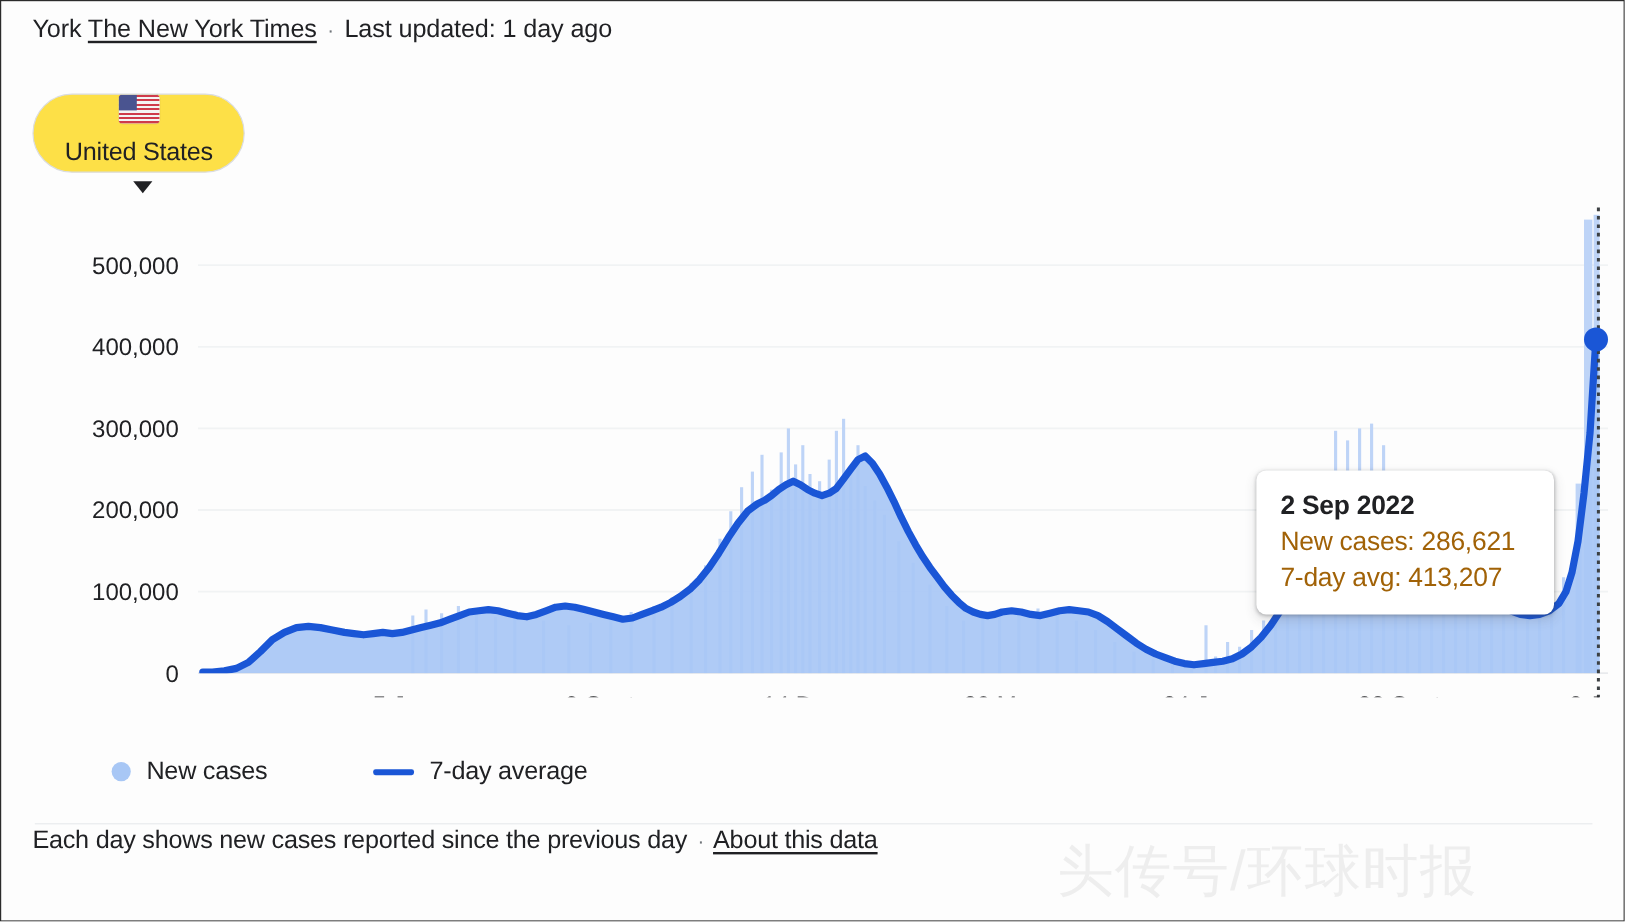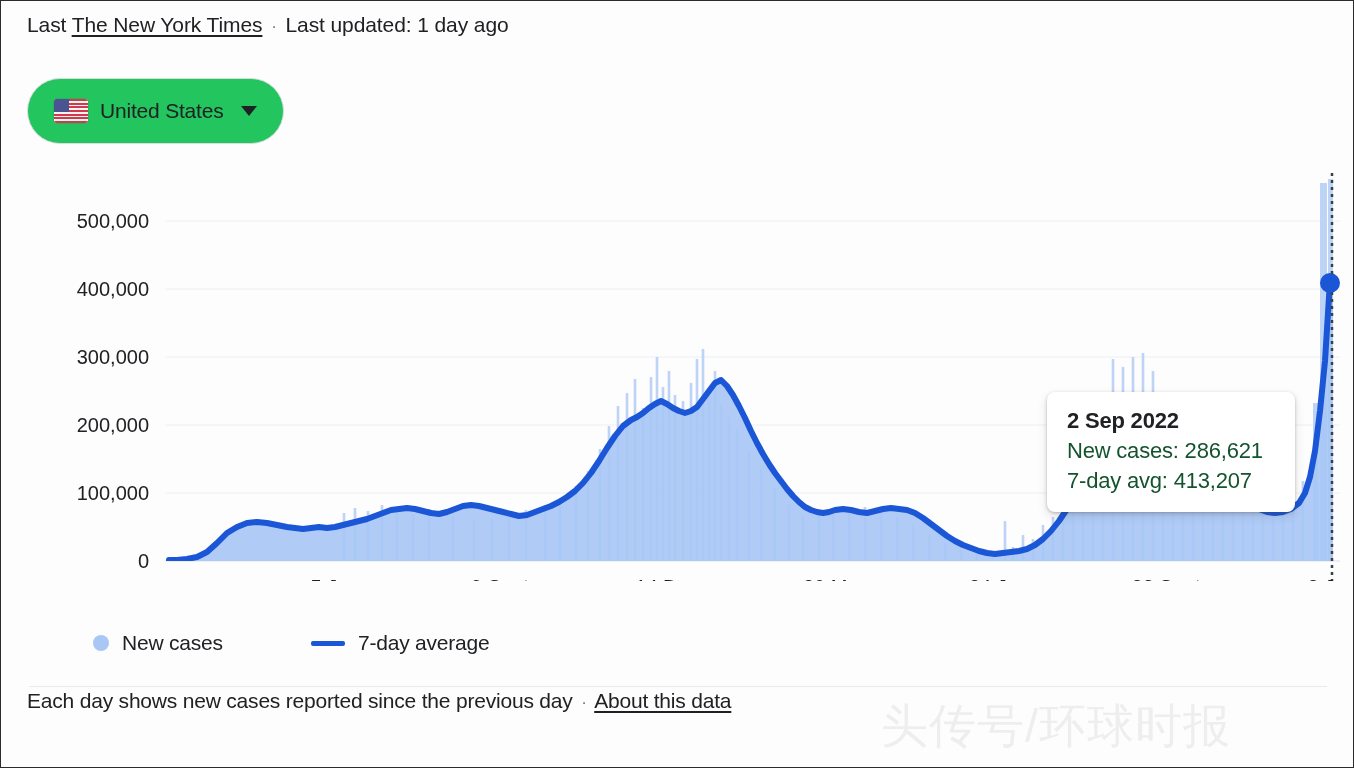--- a/index.html
+++ b/index.html
@@ -53,24 +53,25 @@
     align-items: center;
   }
   .pill {
     display: flex;
     align-items: center;
     gap: 12px;
     height: 66px;
     padding: 0 26px;
     border: 1px solid #dadce0;
     border-radius: 40px;
-    background: #22c55e;
+    background: #fde047;
     cursor: pointer;
     box-sizing: border-box;
     white-space: nowrap;
+    flex-direction: column;
   }
   .pill-label {
     font-size: 21px;
     color: #202124;
     letter-spacing: -0.2px;
   }
   .caret {
     width: 0;
     height: 0;
     border-left: 8px solid transparent;
@@ -144,21 +145,21 @@
   .tt-date {
     font-size: 22px;
     font-weight: bold;
     color: #202124;
     line-height: 1.36;
     letter-spacing: -0.2px;
     white-space: nowrap;
   }
   .tt-row {
     font-size: 22px;
-    color: #14532d;
+    color: #a16207;
     line-height: 1.36;
     letter-spacing: -0.2px;
     white-space: nowrap;
   }
 
   
   .legend {
     position: absolute;
     left: 92px;
     top: 630px;
@@ -228,21 +229,21 @@
     pointer-events: none;
     letter-spacing: 1px;
   }
 </style>
 </head>
 <body>
 
 <div id="page">
 
   <div class="source-line">
-    <span>Last</span>
+    <span>York</span>
     <span class="source-link">The New York Times</span>
     <span class="dot-sep">·</span>
     <span>Last updated: 1 day ago</span>
   </div>
 
   <div class="pill-row">
 
     <div class="pill">
       <span class="flag">
         <span class="stripes"></span>

